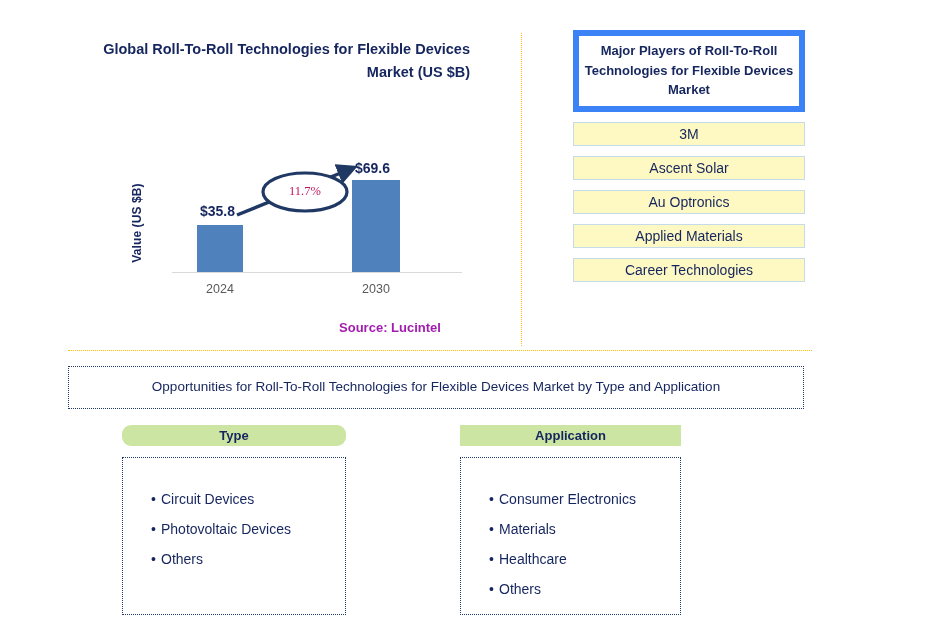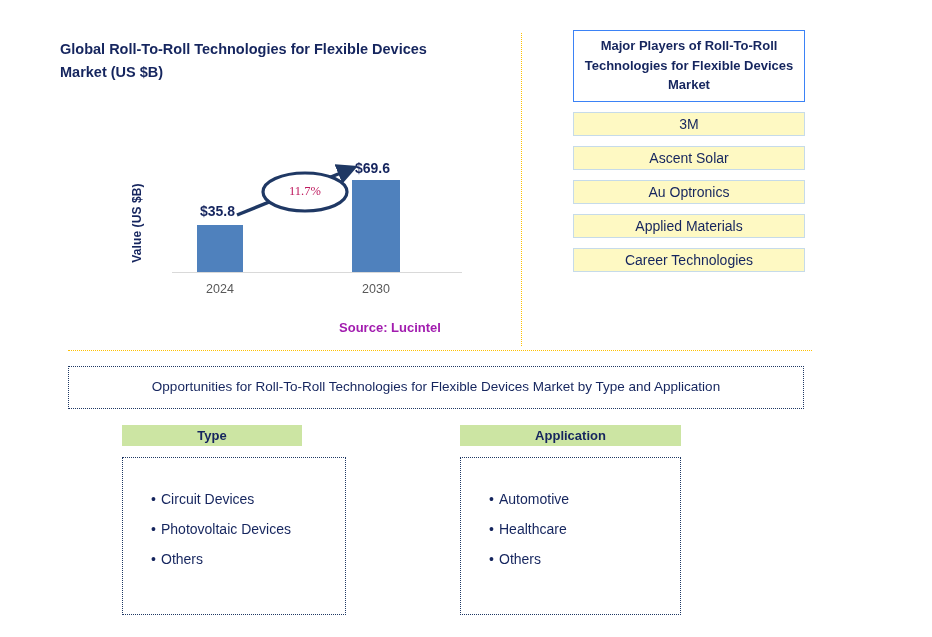--- a/index.html
+++ b/index.html
@@ -19,21 +19,21 @@
   
   #chart-panel {
     position: absolute;
     left: 0; top: 0;
     width: 521px; height: 350px;
   }
   #chart-title {
     position: absolute;
     left: 60px; top: 38px;
     width: 410px;
-    text-align: left;
+    text-align: right;
     font-size: 14.5px;
     font-weight: bold;
     line-height: 23px;
     color: #15255e;
   }
   #yaxis-label {
     position: absolute;
     left: 130px;
     top: 168px;
     width: 110px;
@@ -121,21 +121,21 @@
     border-top: 1.5px dotted #ffc000;
   }
 
   
   #players-panel {
     position: absolute;
     left: 573px; top: 30px;
     width: 232px;
   }
   #players-header {
-    border: 1px solid #3b82f6;
+    border: 6px solid #3b82f6;
     box-sizing: border-box;
     width: 232px;
     padding: 5px 4px 6px 4px;
     text-align: center;
     font-size: 13px;
     font-weight: bold;
     line-height: 19.5px;
     color: #15255e;
   }
   .player-box {
@@ -168,21 +168,21 @@
   .col-header {
     position: absolute;
     background: #cce5a3;
     height: 21px;
     line-height: 21px;
     text-align: center;
     font-size: 13px;
     font-weight: bold;
     color: #15255e;
   }
-  #type-header { left: 122px; top: 425px; width: 180px; }
+  #type-header { left: 122px; top: 425px; width: 224px; border-radius: 9px; }
   #application-header { left: 460px; top: 425px; width: 221px; }
 
   .col-box {
     position: absolute;
     box-sizing: border-box;
     border: 1.4px dotted #1f3864;
     background: #ffffff;
     padding: 10px 10px 10px 12px;
   }
   #type-box { left: 122px; top: 457px; width: 224px; height: 158px; }
@@ -259,17 +259,18 @@
 <div class="col-box" id="type-box">
   <ul>
     <li><span class="bullet">•</span><span>Circuit Devices</span></li>
     <li><span class="bullet">•</span><span>Photovoltaic Devices</span></li>
     <li><span class="bullet">•</span><span>Others</span></li>
   </ul>
 </div>
 
 <div class="col-box" id="application-box">
   <ul>
-    <li><span class="bullet">•</span><span>Automotive</span></li>
+    <li><span class="bullet">•</span><span>Consumer Electronics</span></li>
+    <li><span class="bullet">•</span><span>Materials</span></li>
     <li><span class="bullet">•</span><span>Healthcare</span></li>
     <li><span class="bullet">•</span><span>Others</span></li>
   </ul>
 </div>
 
 </body></html>

